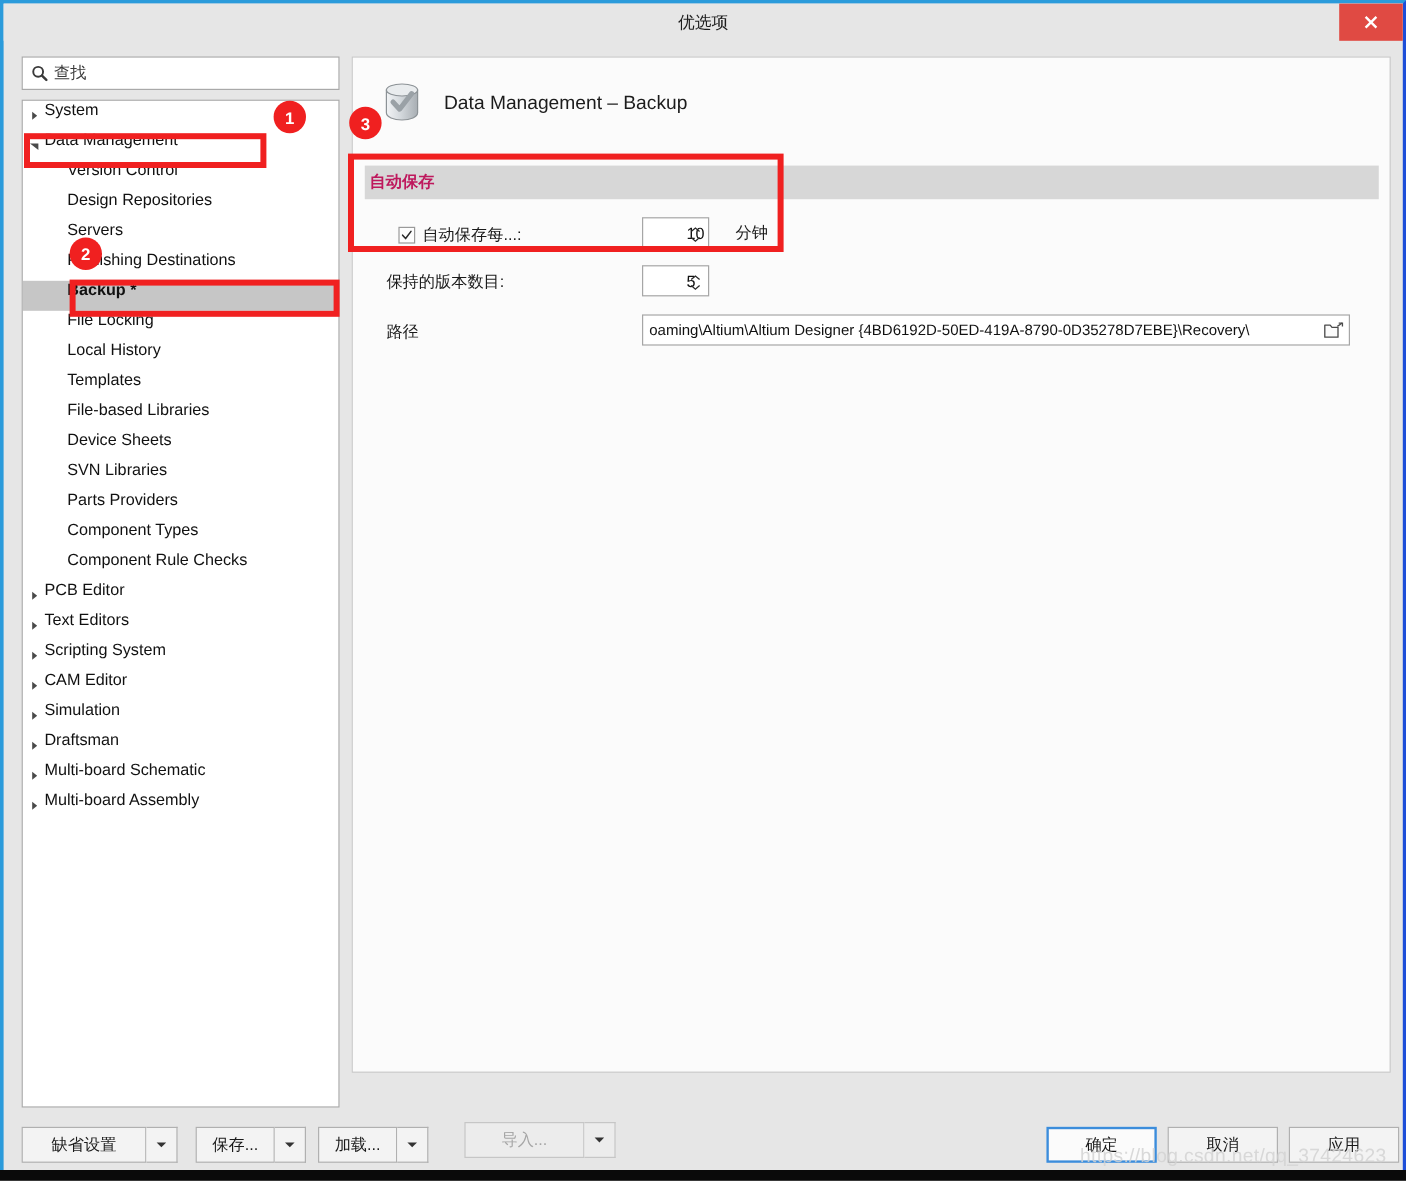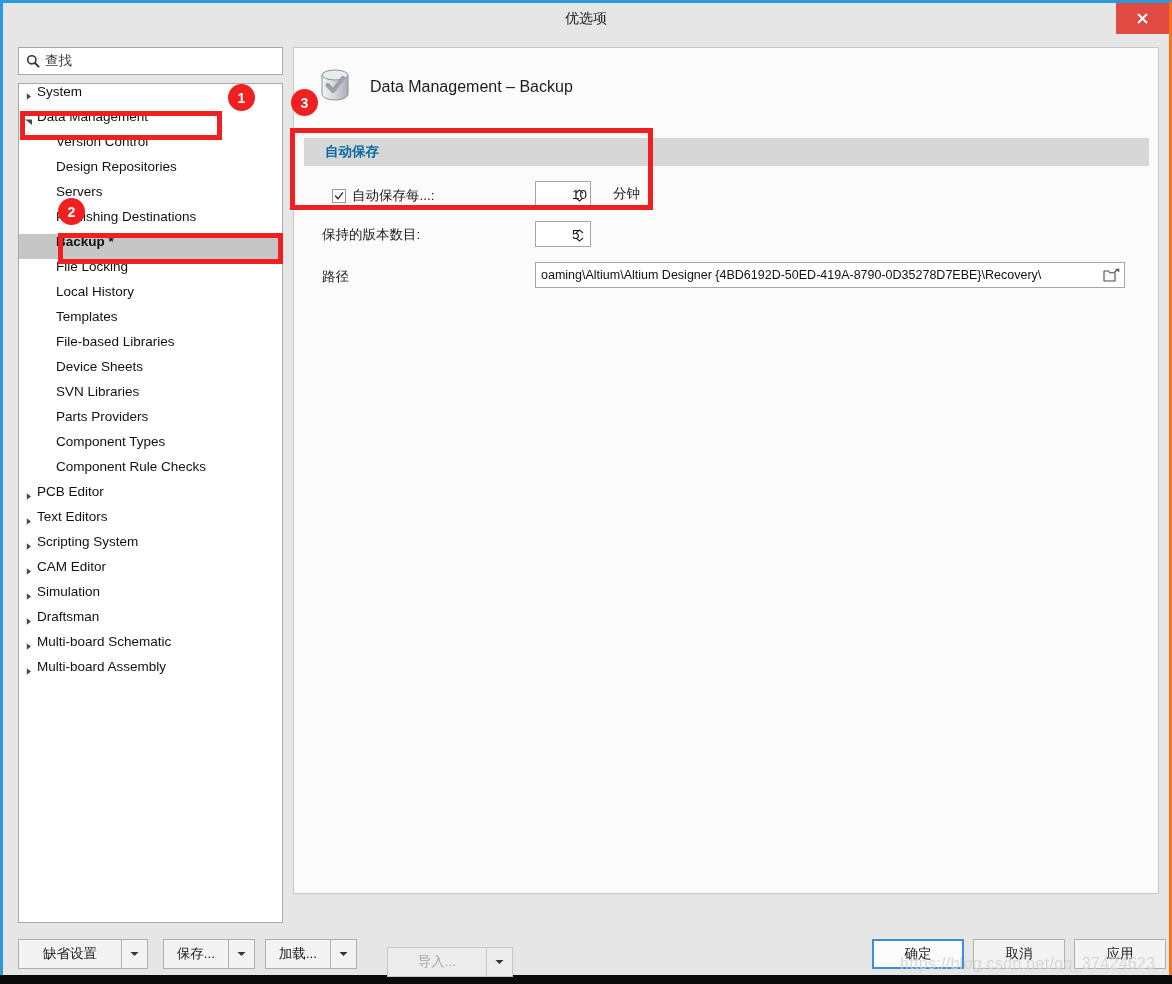--- a/index.html
+++ b/index.html
@@ -10,21 +10,21 @@
     font-size:13px;color:#1a1a1a;
     overflow:hidden;
     position:relative;
   }
   
   #window{
     position:absolute;left:0;top:0;width:1172px;height:975px;
     background:#e6e6e6;
     border-left:3px solid #2b9bdb;
     border-top:3px solid #2b9bdb;
-    border-right:3px solid #f97316;
+    border-right:3px solid #1d4ed8;
     box-sizing:border-box;
   }
   #titlebar{
     position:absolute;left:0;top:0;right:0;height:31px;
     background:#e6e6e6;
   }
   #title-text{
     position:absolute;left:0;right:0;top:7px;text-align:center;
     font-size:14px;color:#1c1c1c;
   }
@@ -74,21 +74,21 @@
   #page-header{
     position:absolute;left:24px;top:18px;display:flex;align-items:center;
   }
   #page-title{
     margin-left:18px;font-size:16px;color:#1c1c1c;
   }
   #section-bar{
     position:absolute;left:10px;top:90px;width:845px;height:28px;
     background:#d7d7d7;display:flex;align-items:center;
   }
-  #section-bar span{margin-left:21px;font-weight:bold;font-size:13.5px;color:#0369a1;}
+  #section-bar span{margin-left:4px;font-weight:bold;font-size:13.5px;color:#be185d;}
 
   .form-row{
     position:absolute;display:flex;align-items:center;height:26px;
   }
   .form-label{font-size:13.5px;color:#1a1a1a;}
   .spinner{
     width:56px;height:26px;background:#fff;border:1px solid #a6a6a6;
     box-sizing:border-box;display:flex;align-items:center;position:relative;padding-left:28px;
   }
   .spinner .val{margin-left:8px;font-size:13.5px;color:#111;}
@@ -417,21 +417,21 @@
 
     <div class="split-btn" style="left:262px;top:4px;">
       <span class="main" style="width:66px;">加载...</span>
       <span class="arrowpart">
         <svg width="9" height="6" viewBox="0 0 9 6">
           <path d="M0.5,1 L4.5,5 L8.5,1 Z" fill="#333"></path>
         </svg>
       </span>
     </div>
 
-    <div class="split-btn disabled" style="left:364px;top:12px;padding-left:20px;">
+    <div class="split-btn disabled" style="left:364px;top:0;padding-left:20px;">
       <span class="main" style="width:100px;">导入...</span>
       <span class="arrowpart">
         <svg width="9" height="6" viewBox="0 0 9 6">
           <path d="M0.5,1 L4.5,5 L8.5,1 Z" fill="#333"></path>
         </svg>
       </span>
     </div>
 
     <div class="plain-btn primary" style="left:869px;top:4px;">确定</div>
     <div class="plain-btn" style="left:970px;top:4px;">取消</div>

